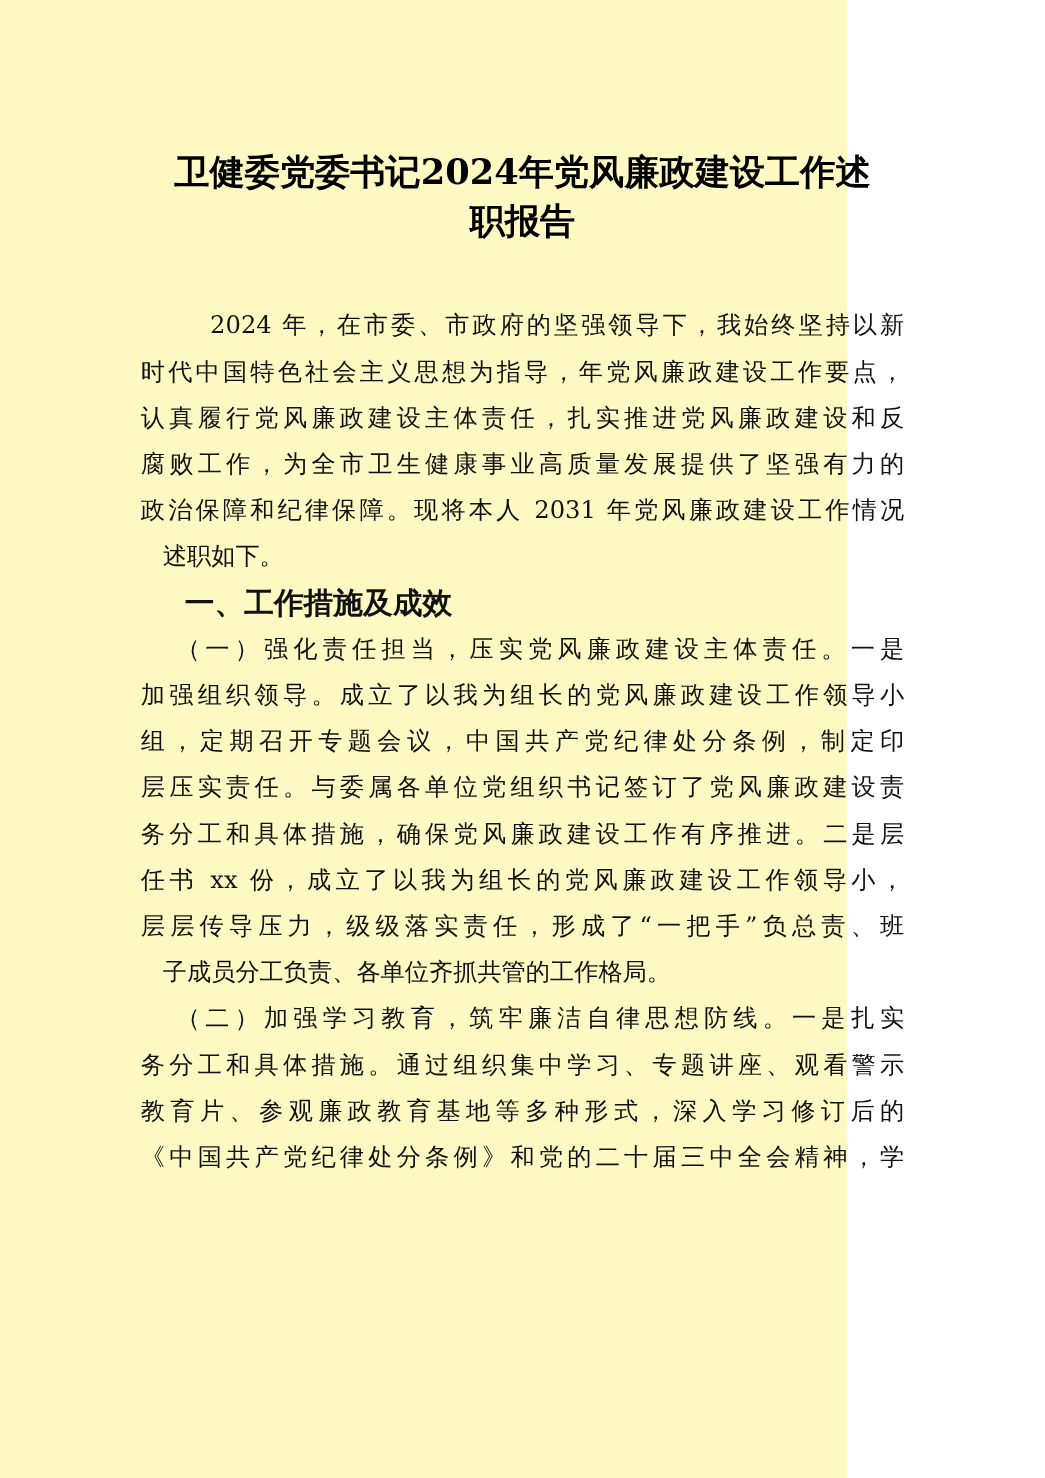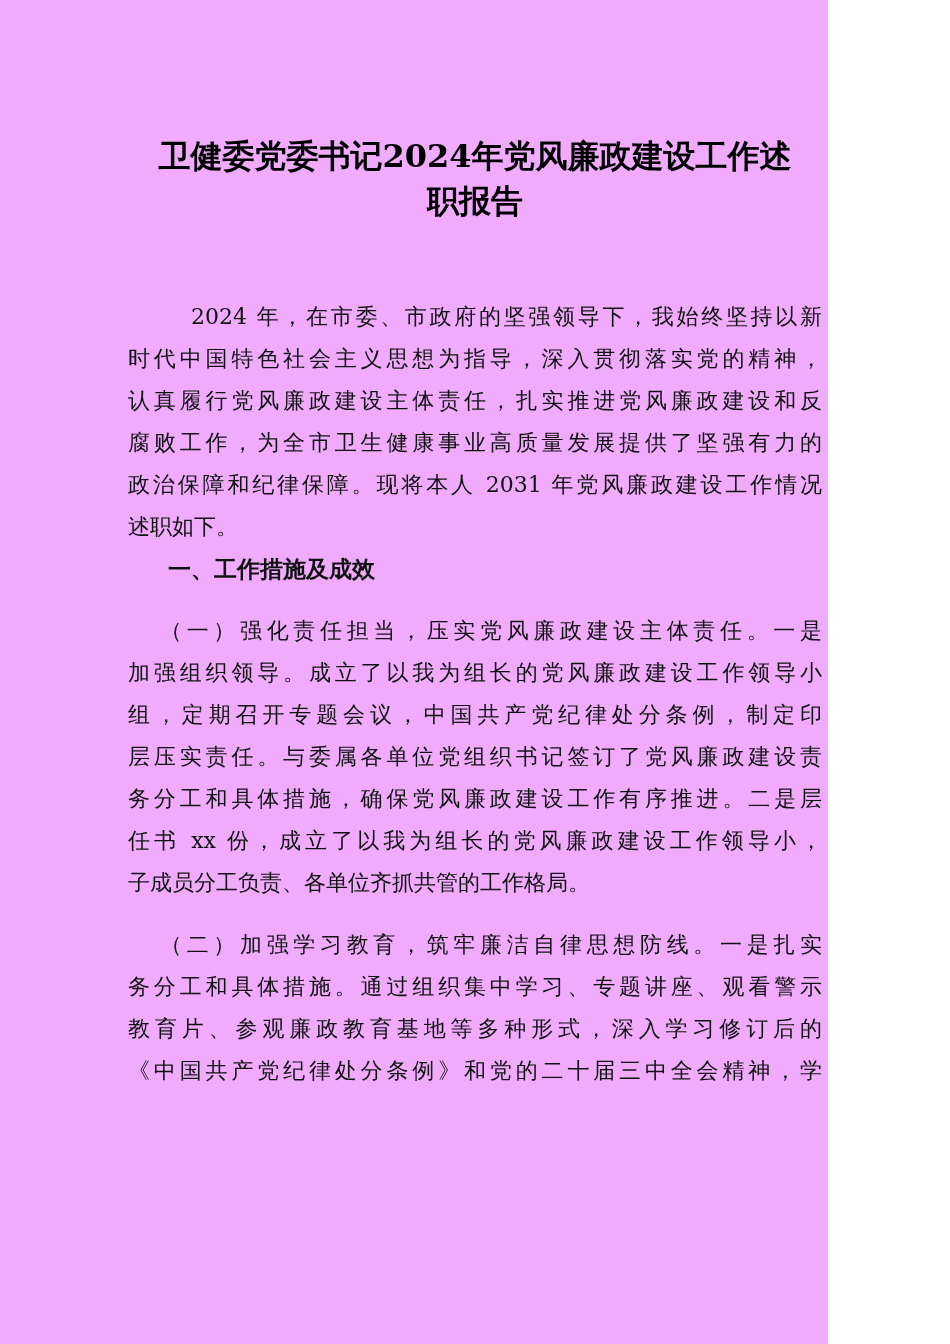--- a/index.html
+++ b/index.html
@@ -10,23 +10,23 @@
   body {
     width: 950px;
     height: 1344px;
     position: relative;
     overflow: hidden;
     color: #111111;
   }
   .page {
     position: absolute;
     left: 0; top: 0;
-    width: 828px;
+    width: 770px;
     height: 1344px;
-    background: #f0abfc;
+    background: #fef9c3;
   }
   .title {
     position: absolute;
     left: 128px;
     top: 134px;
     width: 694px;
     text-align: center;
     font-family: "DejaVu Serif", "Liberation Serif", serif;
     font-weight: bold;
     font-size: 32px;
@@ -49,66 +49,67 @@
   .line {
     display: block;
     height: 42px;
     white-space: nowrap;
     text-align: justify;
     text-align-last: justify;
     overflow: hidden;
   }
   .line.last {
     text-align-last: left;
+    margin-left: 20px;
   }
   .line.indent {
     padding-left: 63px;
-    margin-top: 20px;
   }
   .heading {
     font-family: "DejaVu Sans", "Liberation Sans", sans-serif;
     font-weight: bold;
-    font-size: 23px;
+    font-size: 27px;
     letter-spacing: 0px;
     text-align-last: left;
     padding-left: 40px;
   }
 </style>
 </head>
 <body>
 
 <div class="page">
 
   <h1 class="title">
     <span>卫健委党委书记2024年党风廉政建设工作述</span>
     <span>职报告</span>
   </h1>
 
   <div class="body">
 
     <div>
       <span class="line indent">2024 年，在市委、市政府的坚强领导下，我始终坚持以新</span>
-      <span class="line">时代中国特色社会主义思想为指导，深入贯彻落实党的精神，</span>
+      <span class="line">时代中国特色社会主义思想为指导，年党风廉政建设工作要点，</span>
       <span class="line">认真履行党风廉政建设主体责任，扎实推进党风廉政建设和反</span>
       <span class="line">腐败工作，为全市卫生健康事业高质量发展提供了坚强有力的</span>
       <span class="line">政治保障和纪律保障。现将本人 2031 年党风廉政建设工作情况</span>
       <span class="line last">述职如下。</span>
     </div>
 
     <div>
       <span class="line heading">一、工作措施及成效</span>
     </div>
 
     <div>
       <span class="line indent" style="padding-left:32px;">（一）强化责任担当，压实党风廉政建设主体责任。一是</span>
       <span class="line">加强组织领导。成立了以我为组长的党风廉政建设工作领导小</span>
       <span class="line">组，定期召开专题会议，中国共产党纪律处分条例，制定印</span>
       <span class="line">层压实责任。与委属各单位党组织书记签订了党风廉政建设责</span>
       <span class="line">务分工和具体措施，确保党风廉政建设工作有序推进。二是层</span>
       <span class="line">任书 xx 份，成立了以我为组长的党风廉政建设工作领导小，</span>
+      <span class="line">层层传导压力，级级落实责任，形成了“一把手”负总责、班</span>
       <span class="line last">子成员分工负责、各单位齐抓共管的工作格局。</span>
     </div>
 
     <div>
       <span class="line indent" style="padding-left:32px;">（二）加强学习教育，筑牢廉洁自律思想防线。一是扎实</span>
       <span class="line">务分工和具体措施。通过组织集中学习、专题讲座、观看警示</span>
       <span class="line">教育片、参观廉政教育基地等多种形式，深入学习修订后的</span>
       <span class="line">《中国共产党纪律处分条例》和党的二十届三中全会精神，学</span>
     </div>
 

